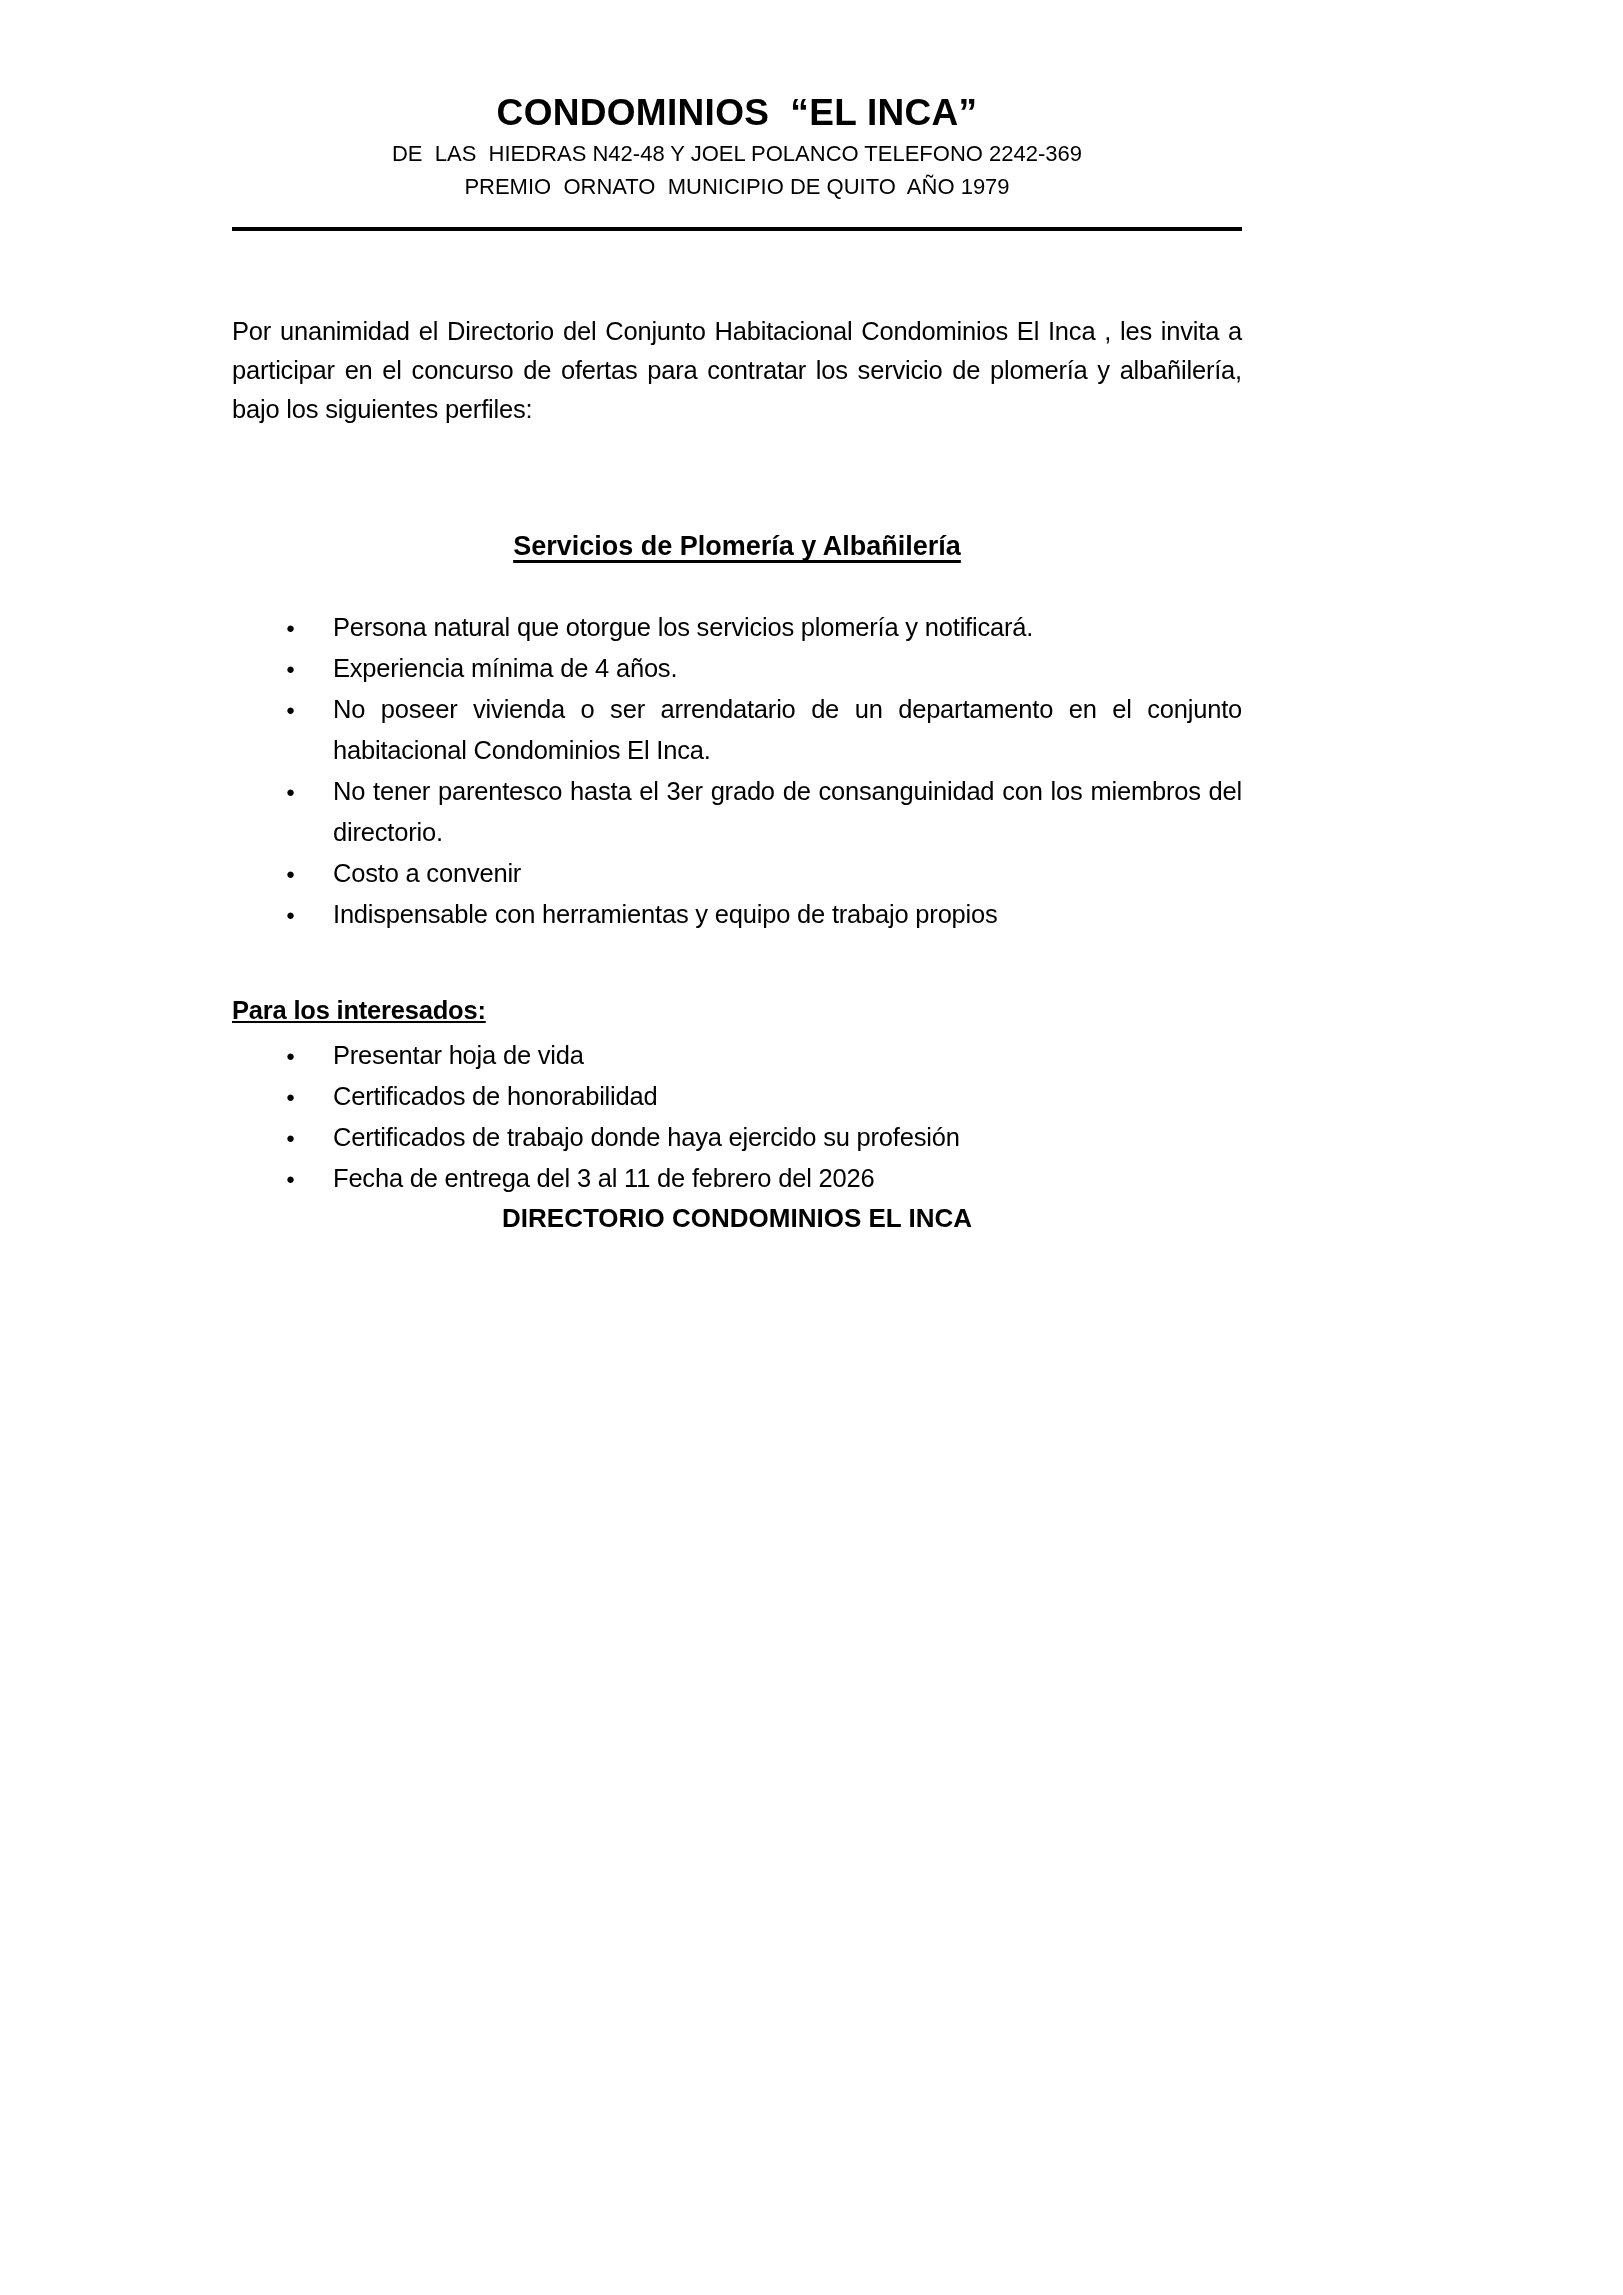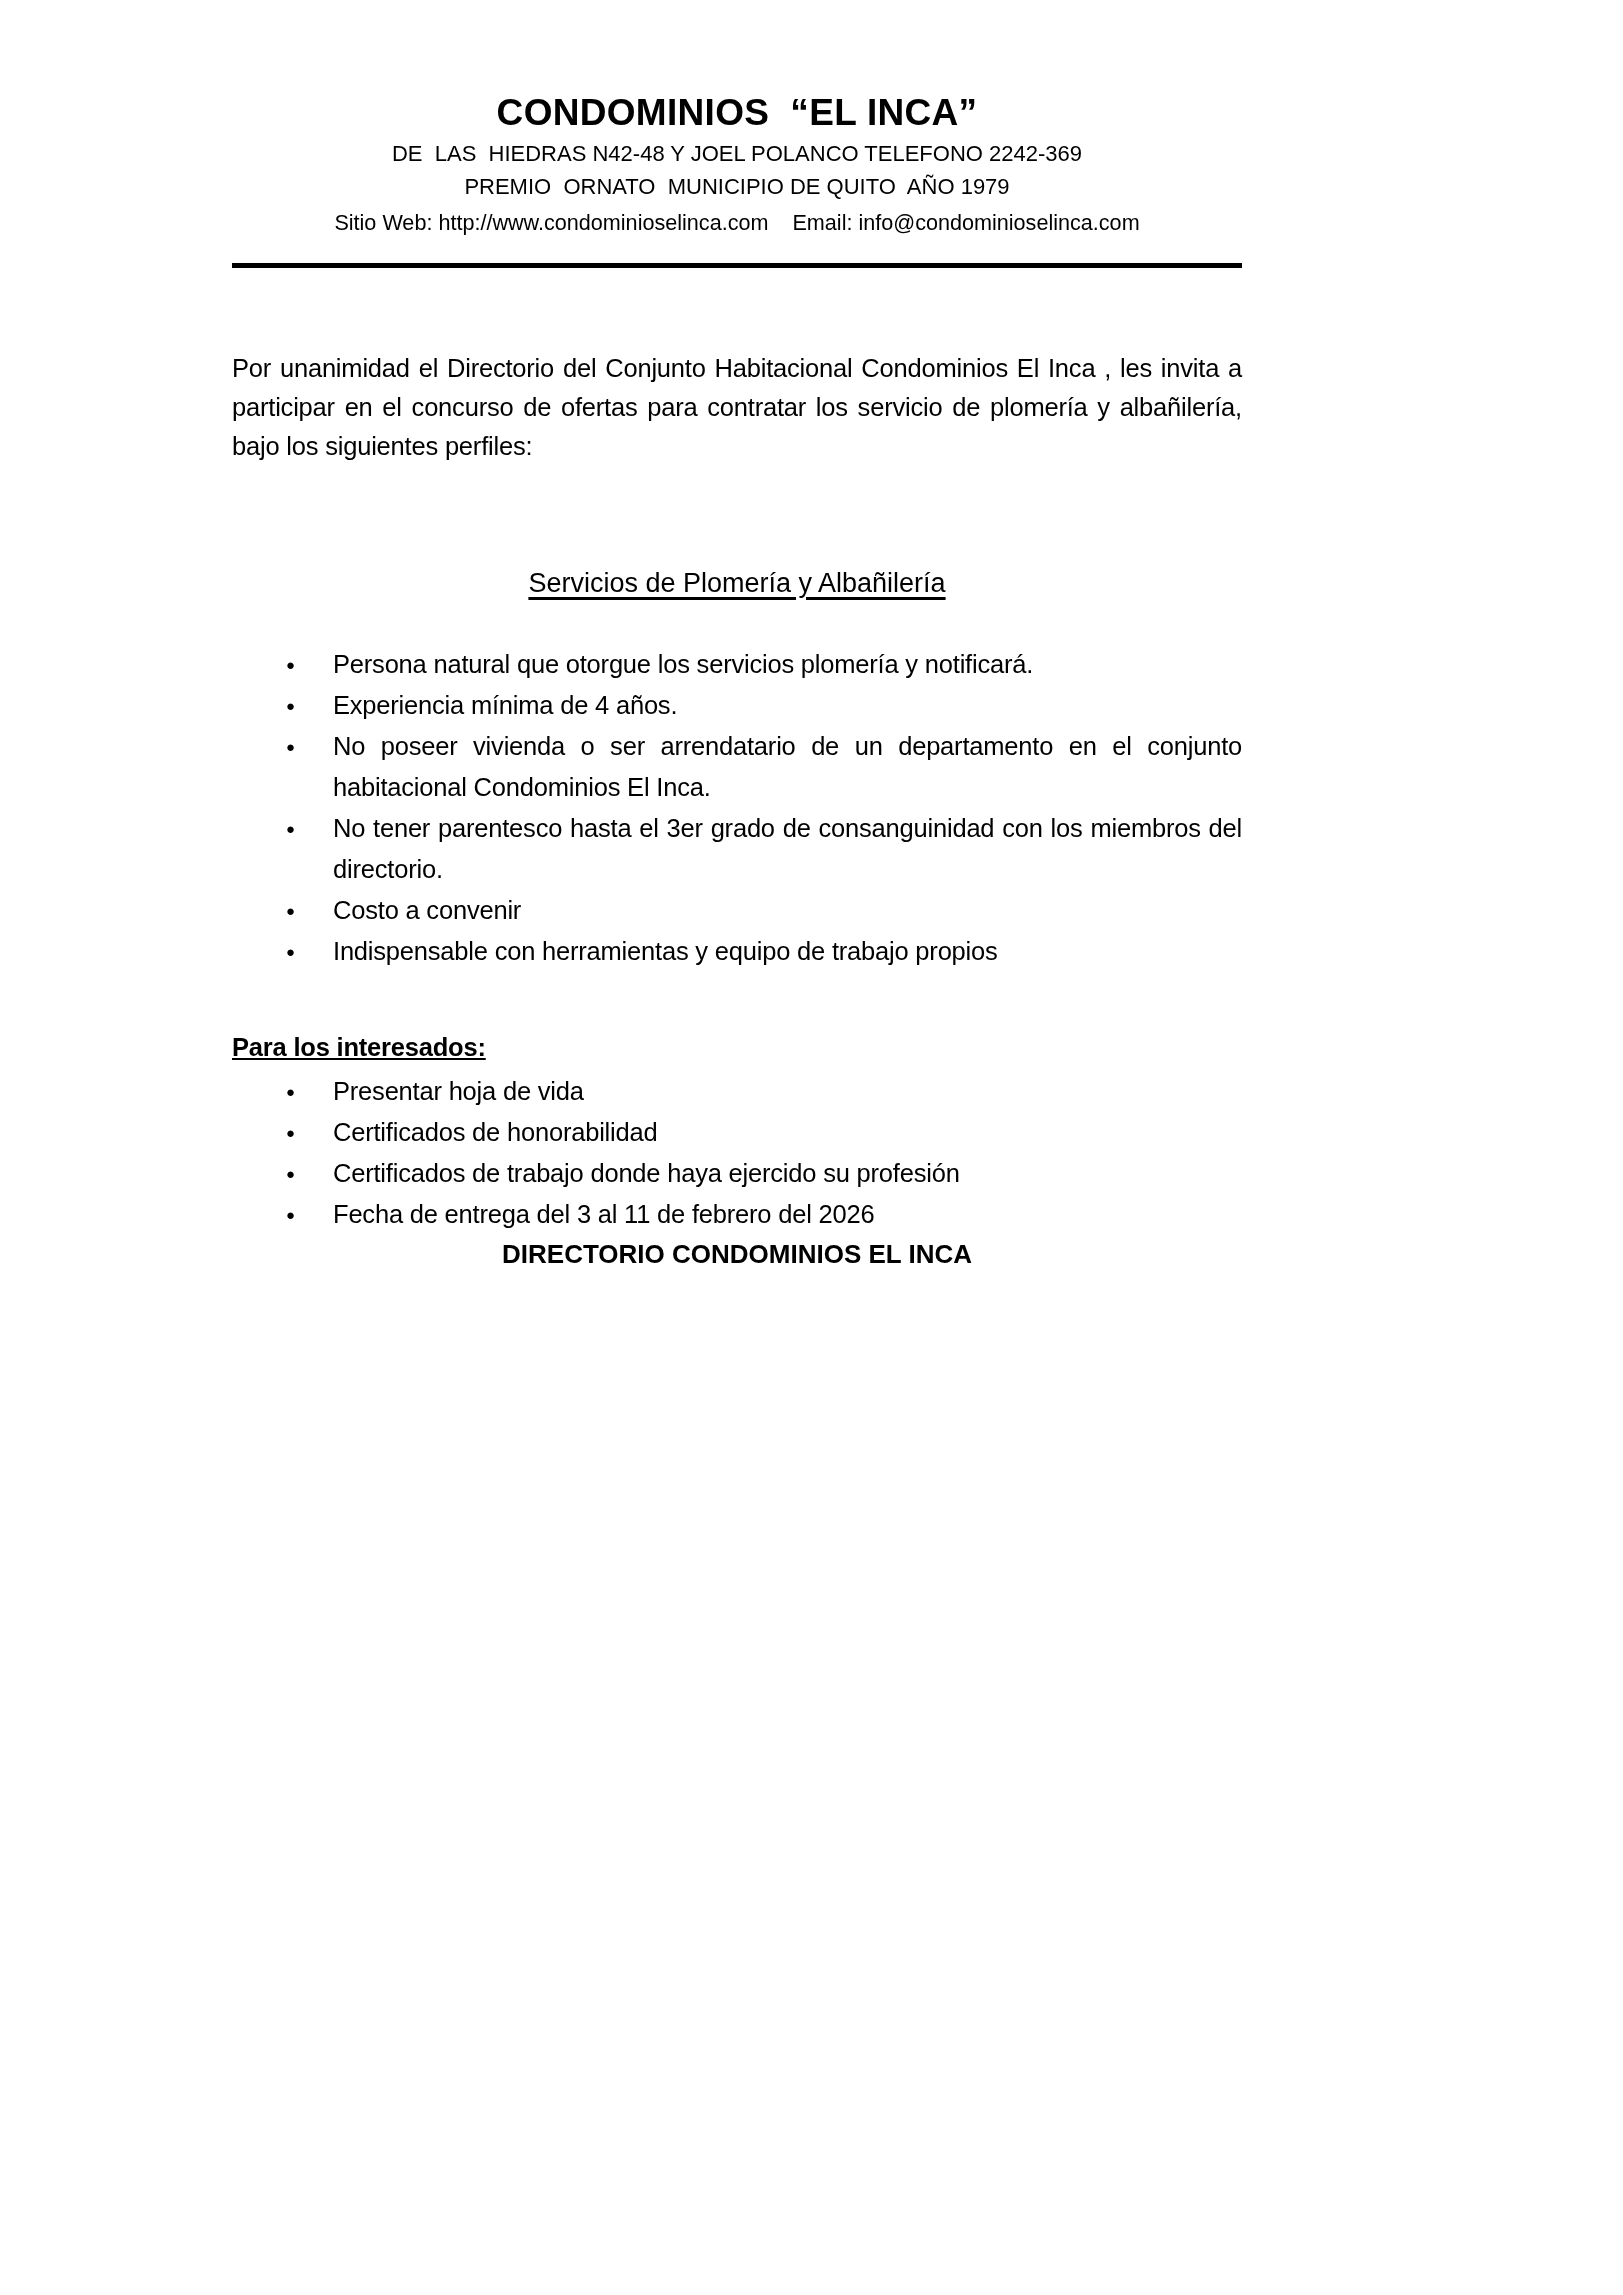--- a/index.html
+++ b/index.html
@@ -45,21 +45,21 @@
     text-align: justify;
     letter-spacing: -0.2px;
   }
   .para-intro   { margin-top: 81px; }
   .para-closing { margin-top: 41px; }
 
   .section-heading {
     margin-top: 101px;
     text-align: center;
     font-size: 27px;
-    font-weight: normal;
+    font-weight: bold;
     line-height: 33px;
   }
   .section-heading .underlined { text-decoration: underline; text-underline-offset: 4.6px; text-decoration-thickness: 2.6px; }
 
   ul.bullet-list { list-style: none; }
   ul.bullet-list li {
     position: relative;
     padding-left: 101px;
     font-size: 25.5px;
     line-height: 41px;
@@ -95,21 +95,20 @@
 </style>
 </head>
 <body>
 
 <div class="page">
 
   <header class="letterhead">
     <div class="doc-title hdr-line">CONDOMINIOS  “EL INCA”</div>
     <div class="addr-line hdr-line">DE  LAS  HIEDRAS N42-48 Y JOEL POLANCO TELEFONO 2242-369</div>
     <div class="award-line hdr-line">PREMIO  ORNATO  MUNICIPIO DE QUITO  AÑO 1979</div>
-    <div class="contact-line hdr-line">Sitio Web: http://www.condominioselinca.com    Email: info@condominioselinca.com</div>
     <div class="rule"></div>
   </header>
 
   <p class="para para-intro">Por unanimidad el Directorio del Conjunto Habitacional Condominios El Inca , les invita a participar en el concurso de ofertas para contratar los servicio de plomería y albañilería,  bajo los siguientes perfiles:</p>
 
   <h2 class="section-heading">
     <span class="underlined">Servicios de Plomería y Albañilería</span>
   </h2>
 
   <ul class="bullet-list requirements-list">

